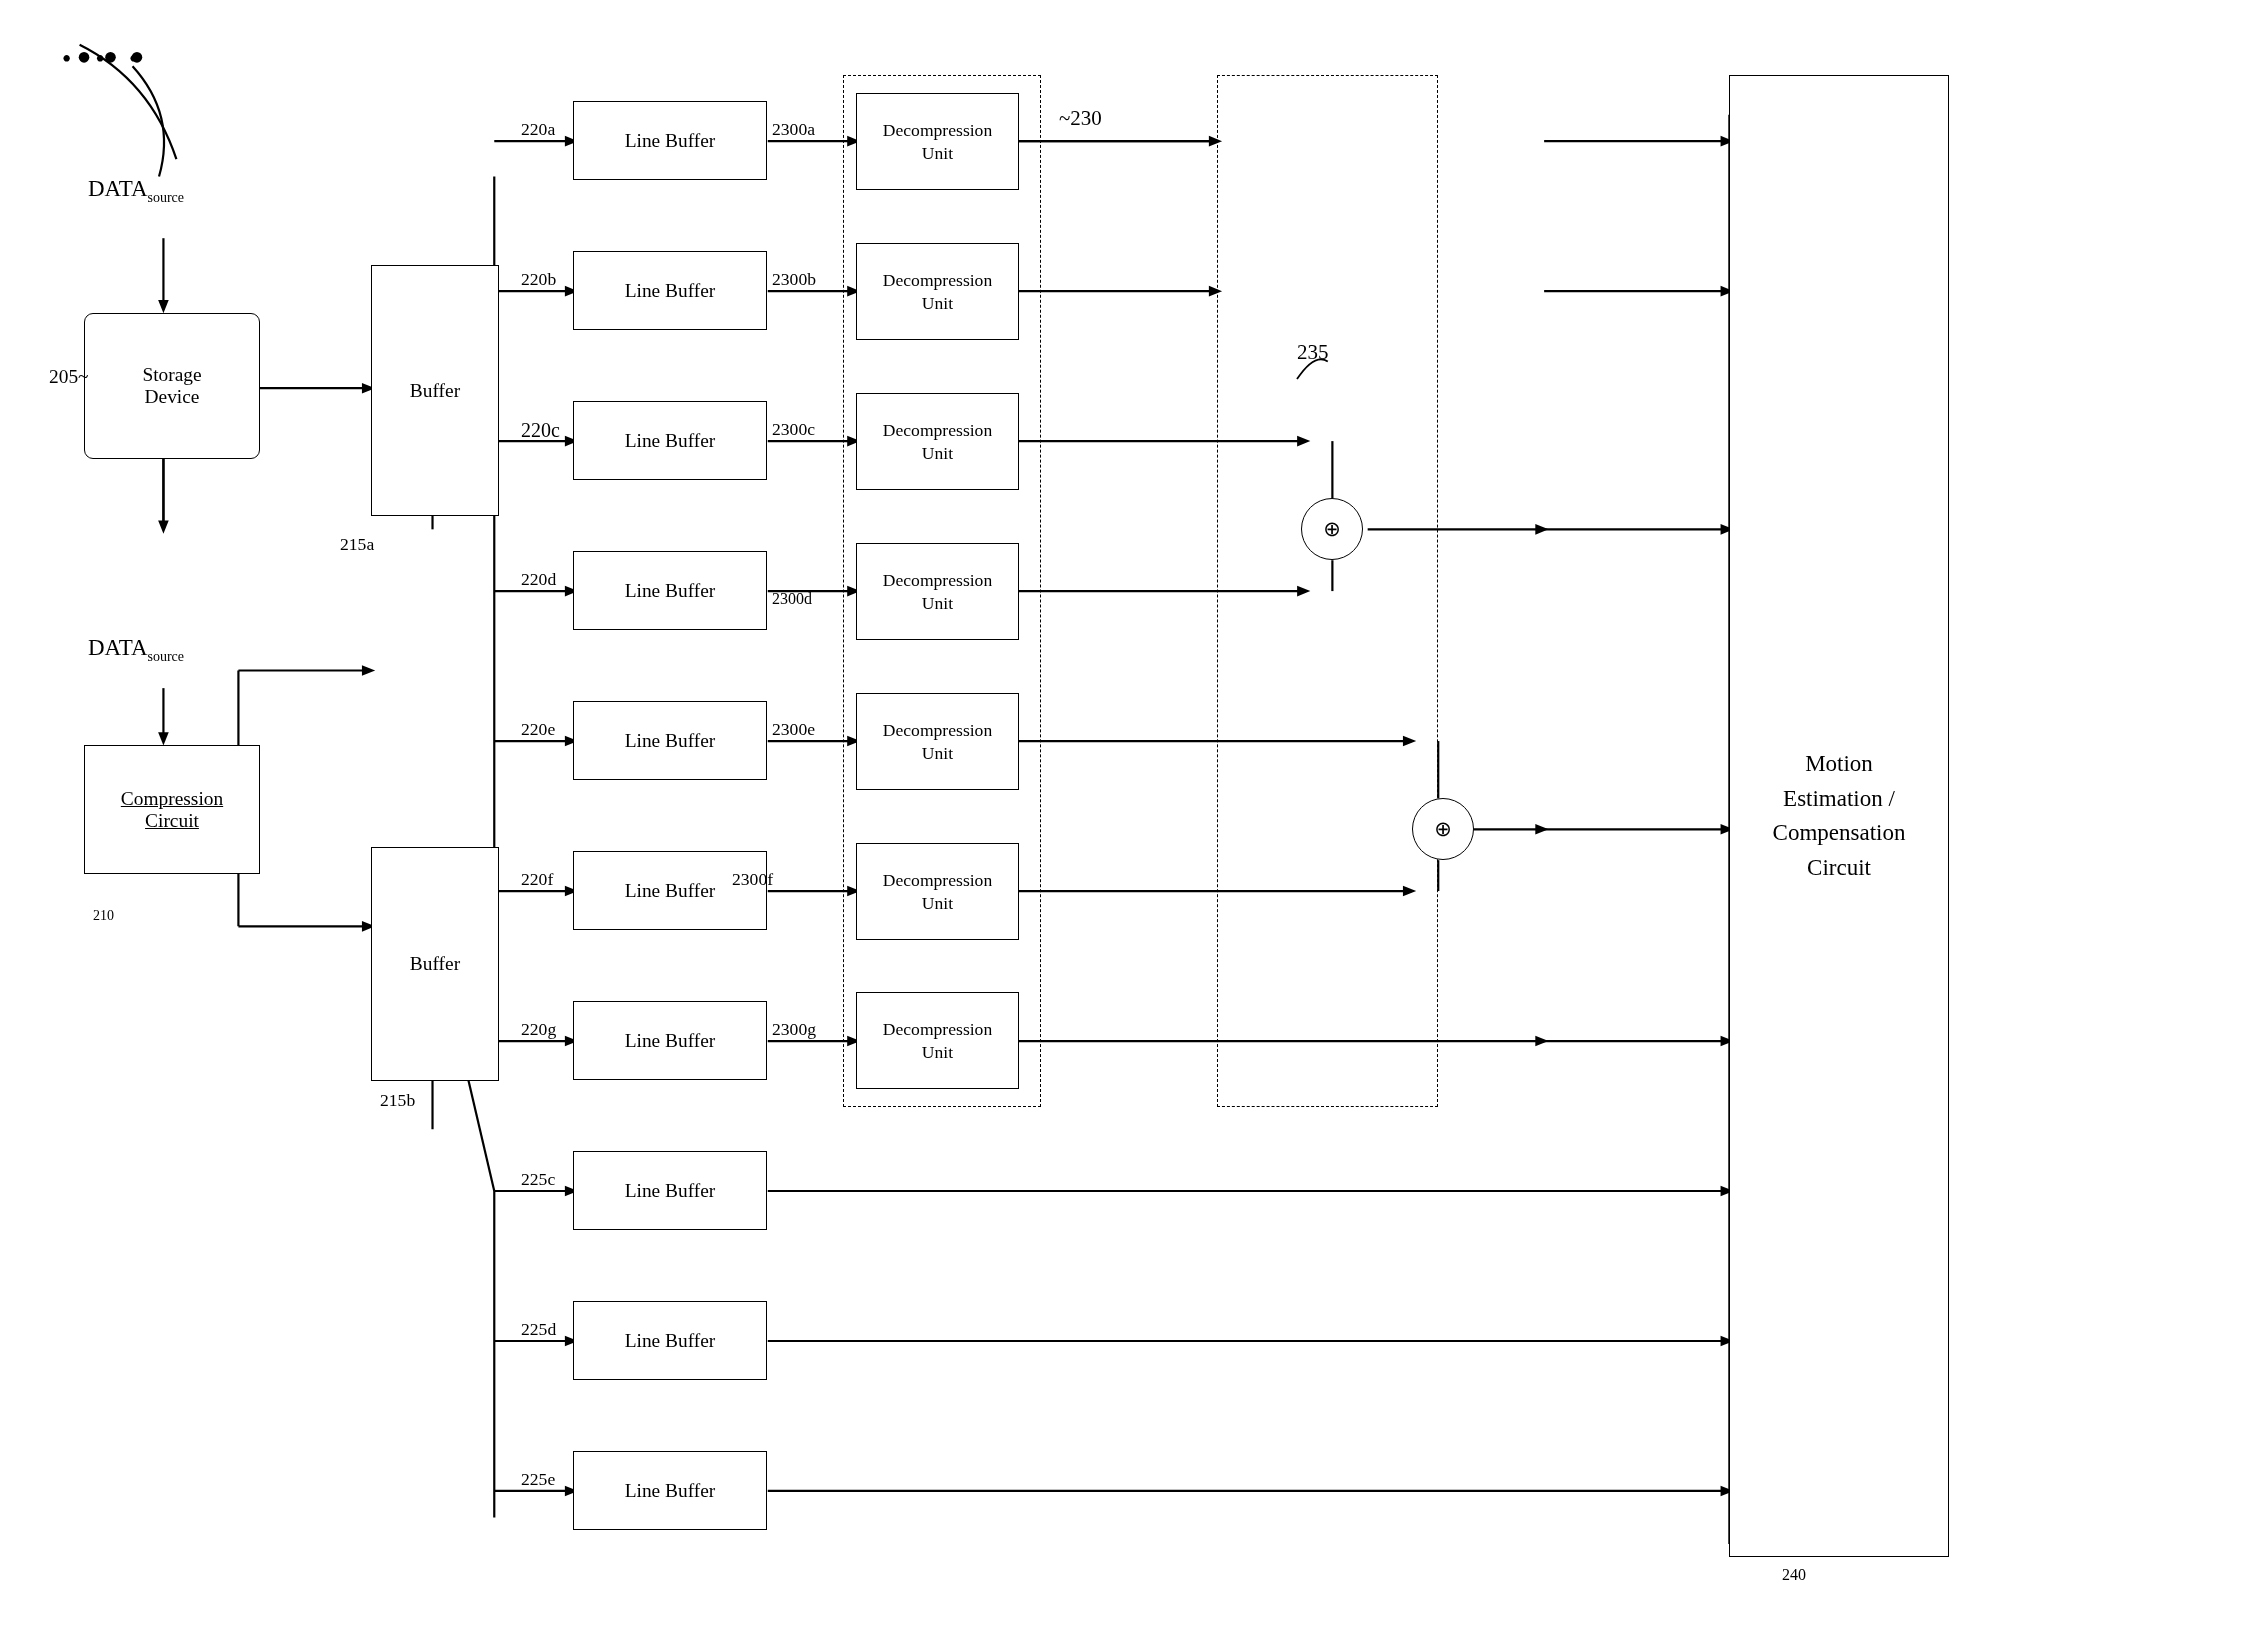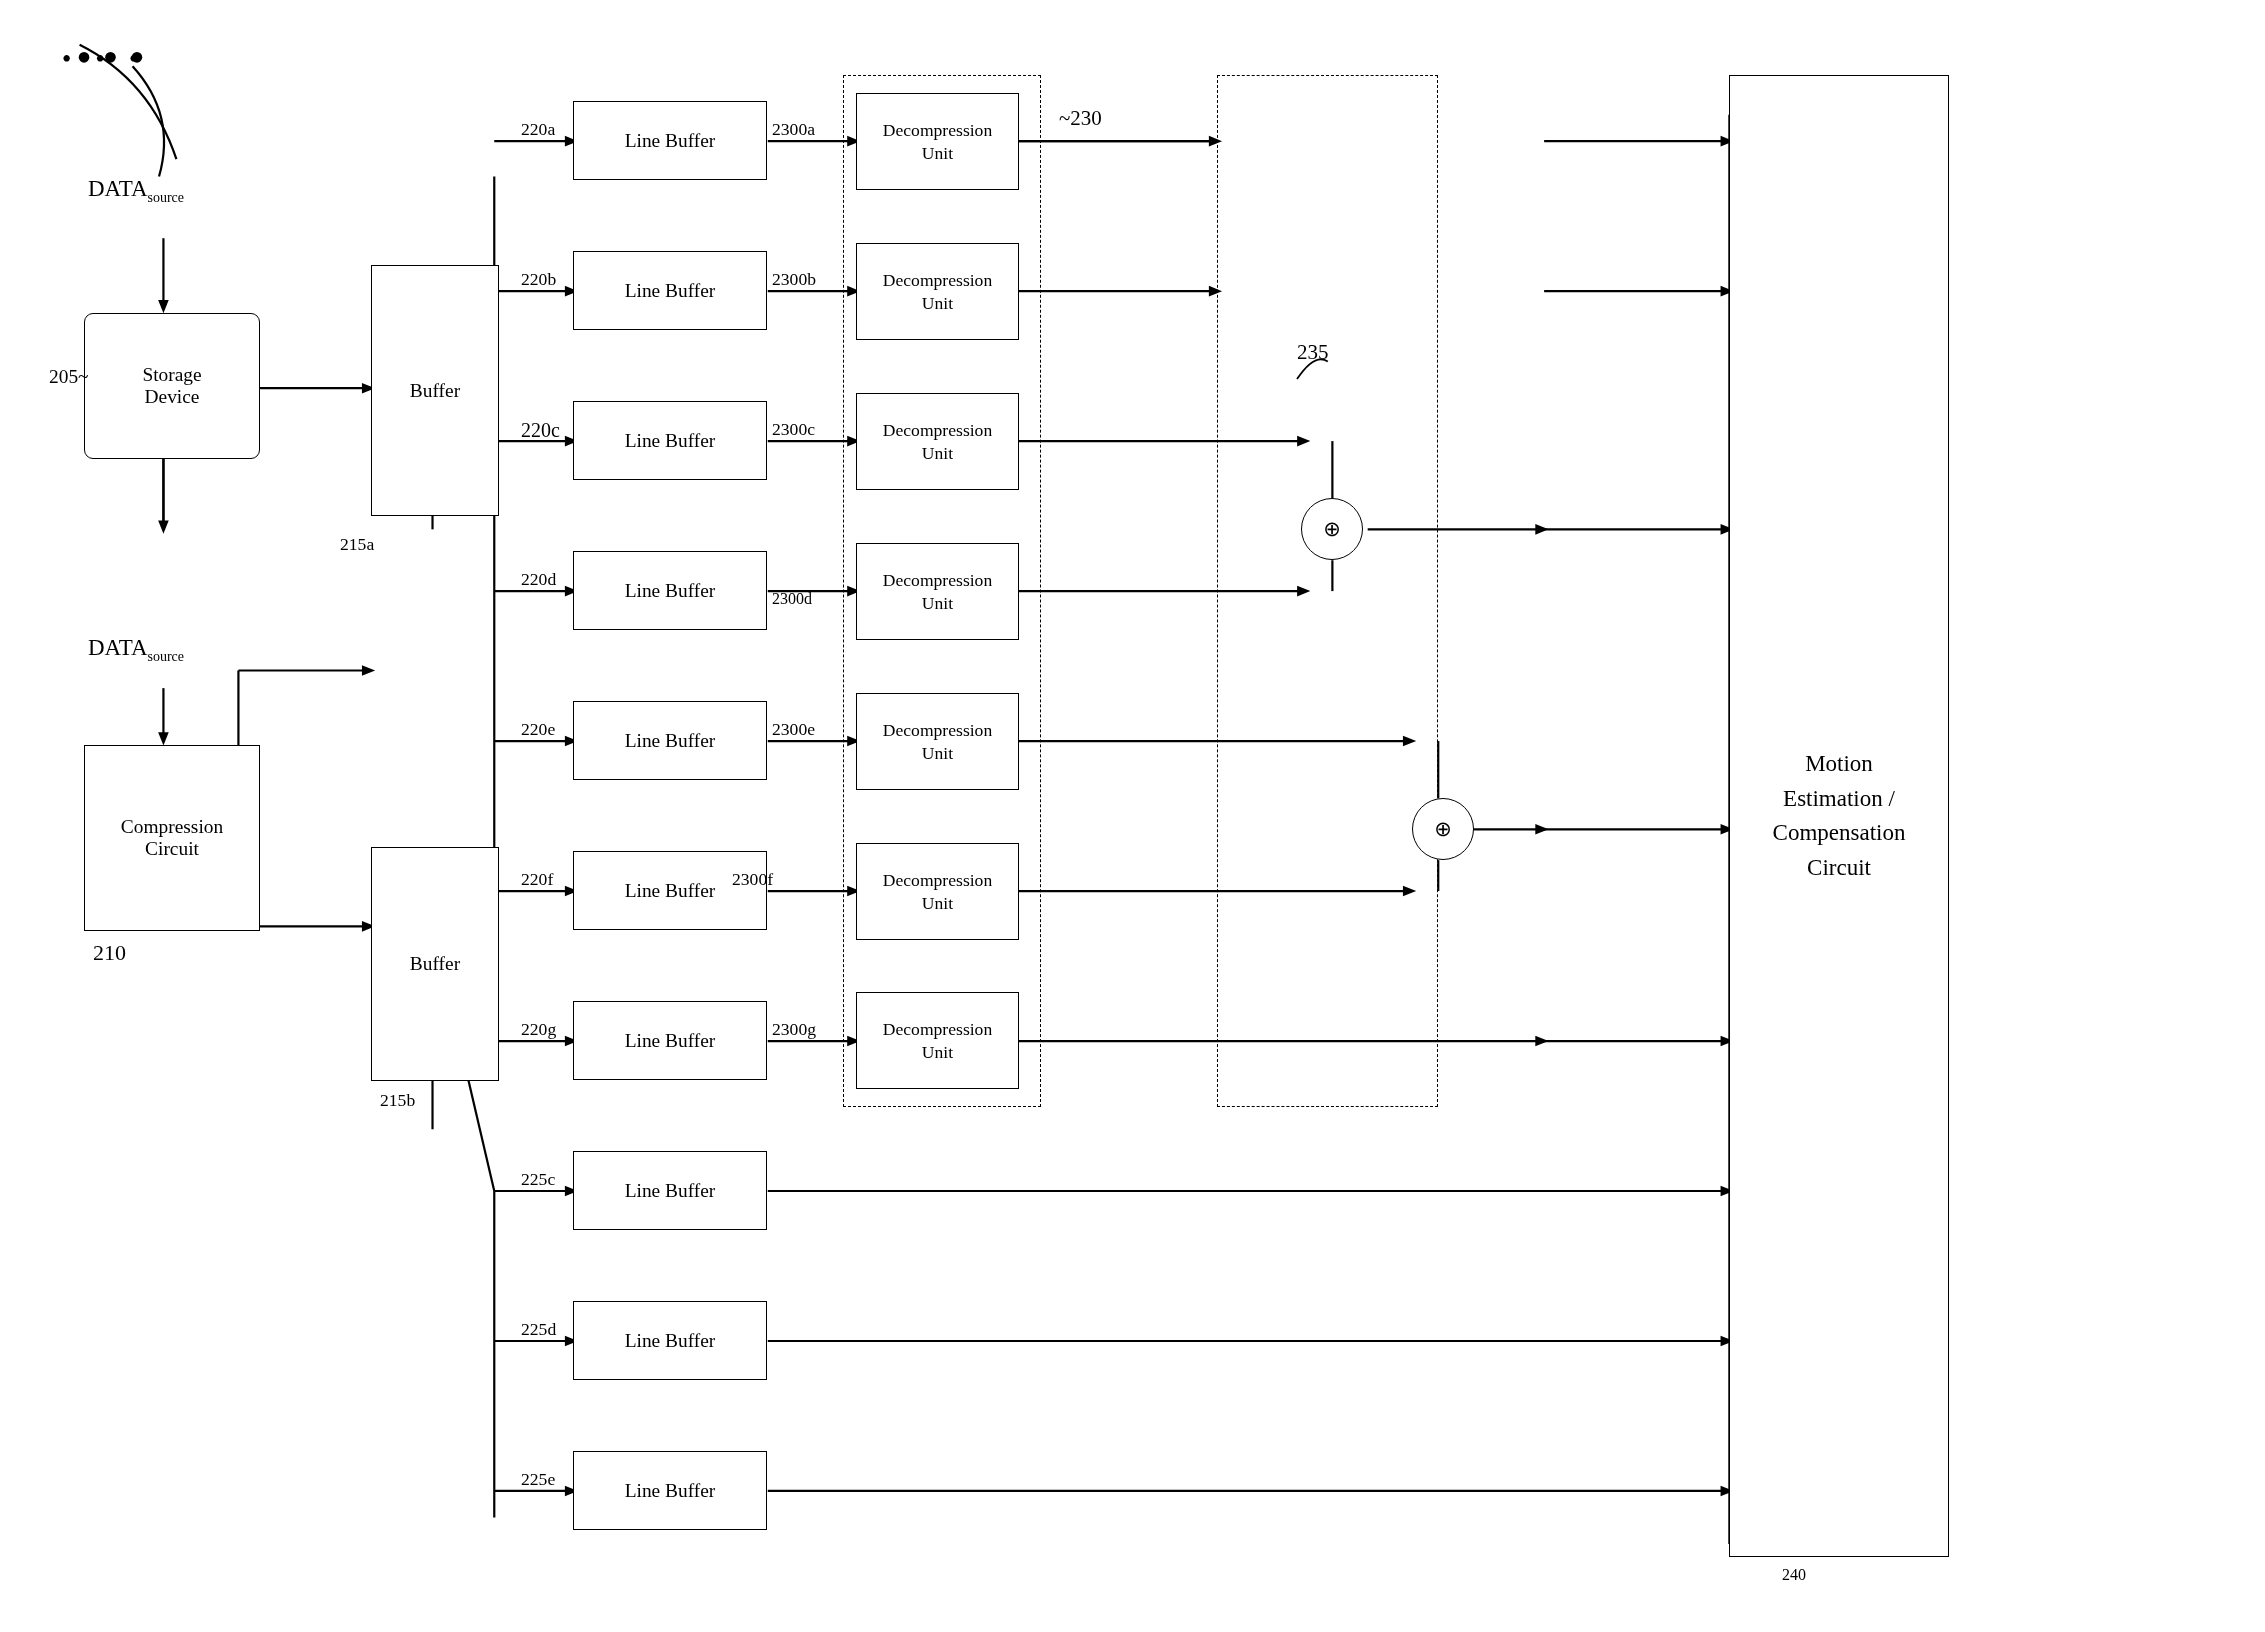--- a/index.html
+++ b/index.html
@@ -225,24 +225,24 @@
 
   <div class="box" style="left:84px;top:313px;width:176px;height:146px;font-size:19.4px;border-radius:9px;">
     Storage<br>Device
   </div>
   <div class="label" style="left:49px;top:366px;font-size:19.4px;">205~</div>
 
   <div class="label" style="left:88px;top:635px;font-size:23px;">
     DATA<sub style="font-size:14px;">source</sub>
   </div>
 
-  <div class="box" style="left:84px;top:745px;width:176px;height:186px;font-size:19.4px;">
+  <div class="box" style="left:84px;top:745px;width:176px;height:129px;font-size:19.4px;text-decoration:underline;">
     Compression<br>Circuit
   </div>
-  <div class="label" style="left:93px;top:940px;font-size:22px;">210</div>
+  <div class="label" style="left:93px;top:908px;font-size:14px;">210</div>
 
   <div class="box" style="left:371px;top:265px;width:128px;height:251px;font-size:19.4px;">
     Buffer
   </div>
   <div class="label" style="left:340px;top:534px;font-size:17.6px;">215a</div>
 
   <div class="box" style="left:371px;top:847px;width:128px;height:234px;font-size:19.4px;">
     Buffer
   </div>
   <div class="label" style="left:340px;top:1090px;font-size:17.6px;margin-left:40px;">215b</div>

